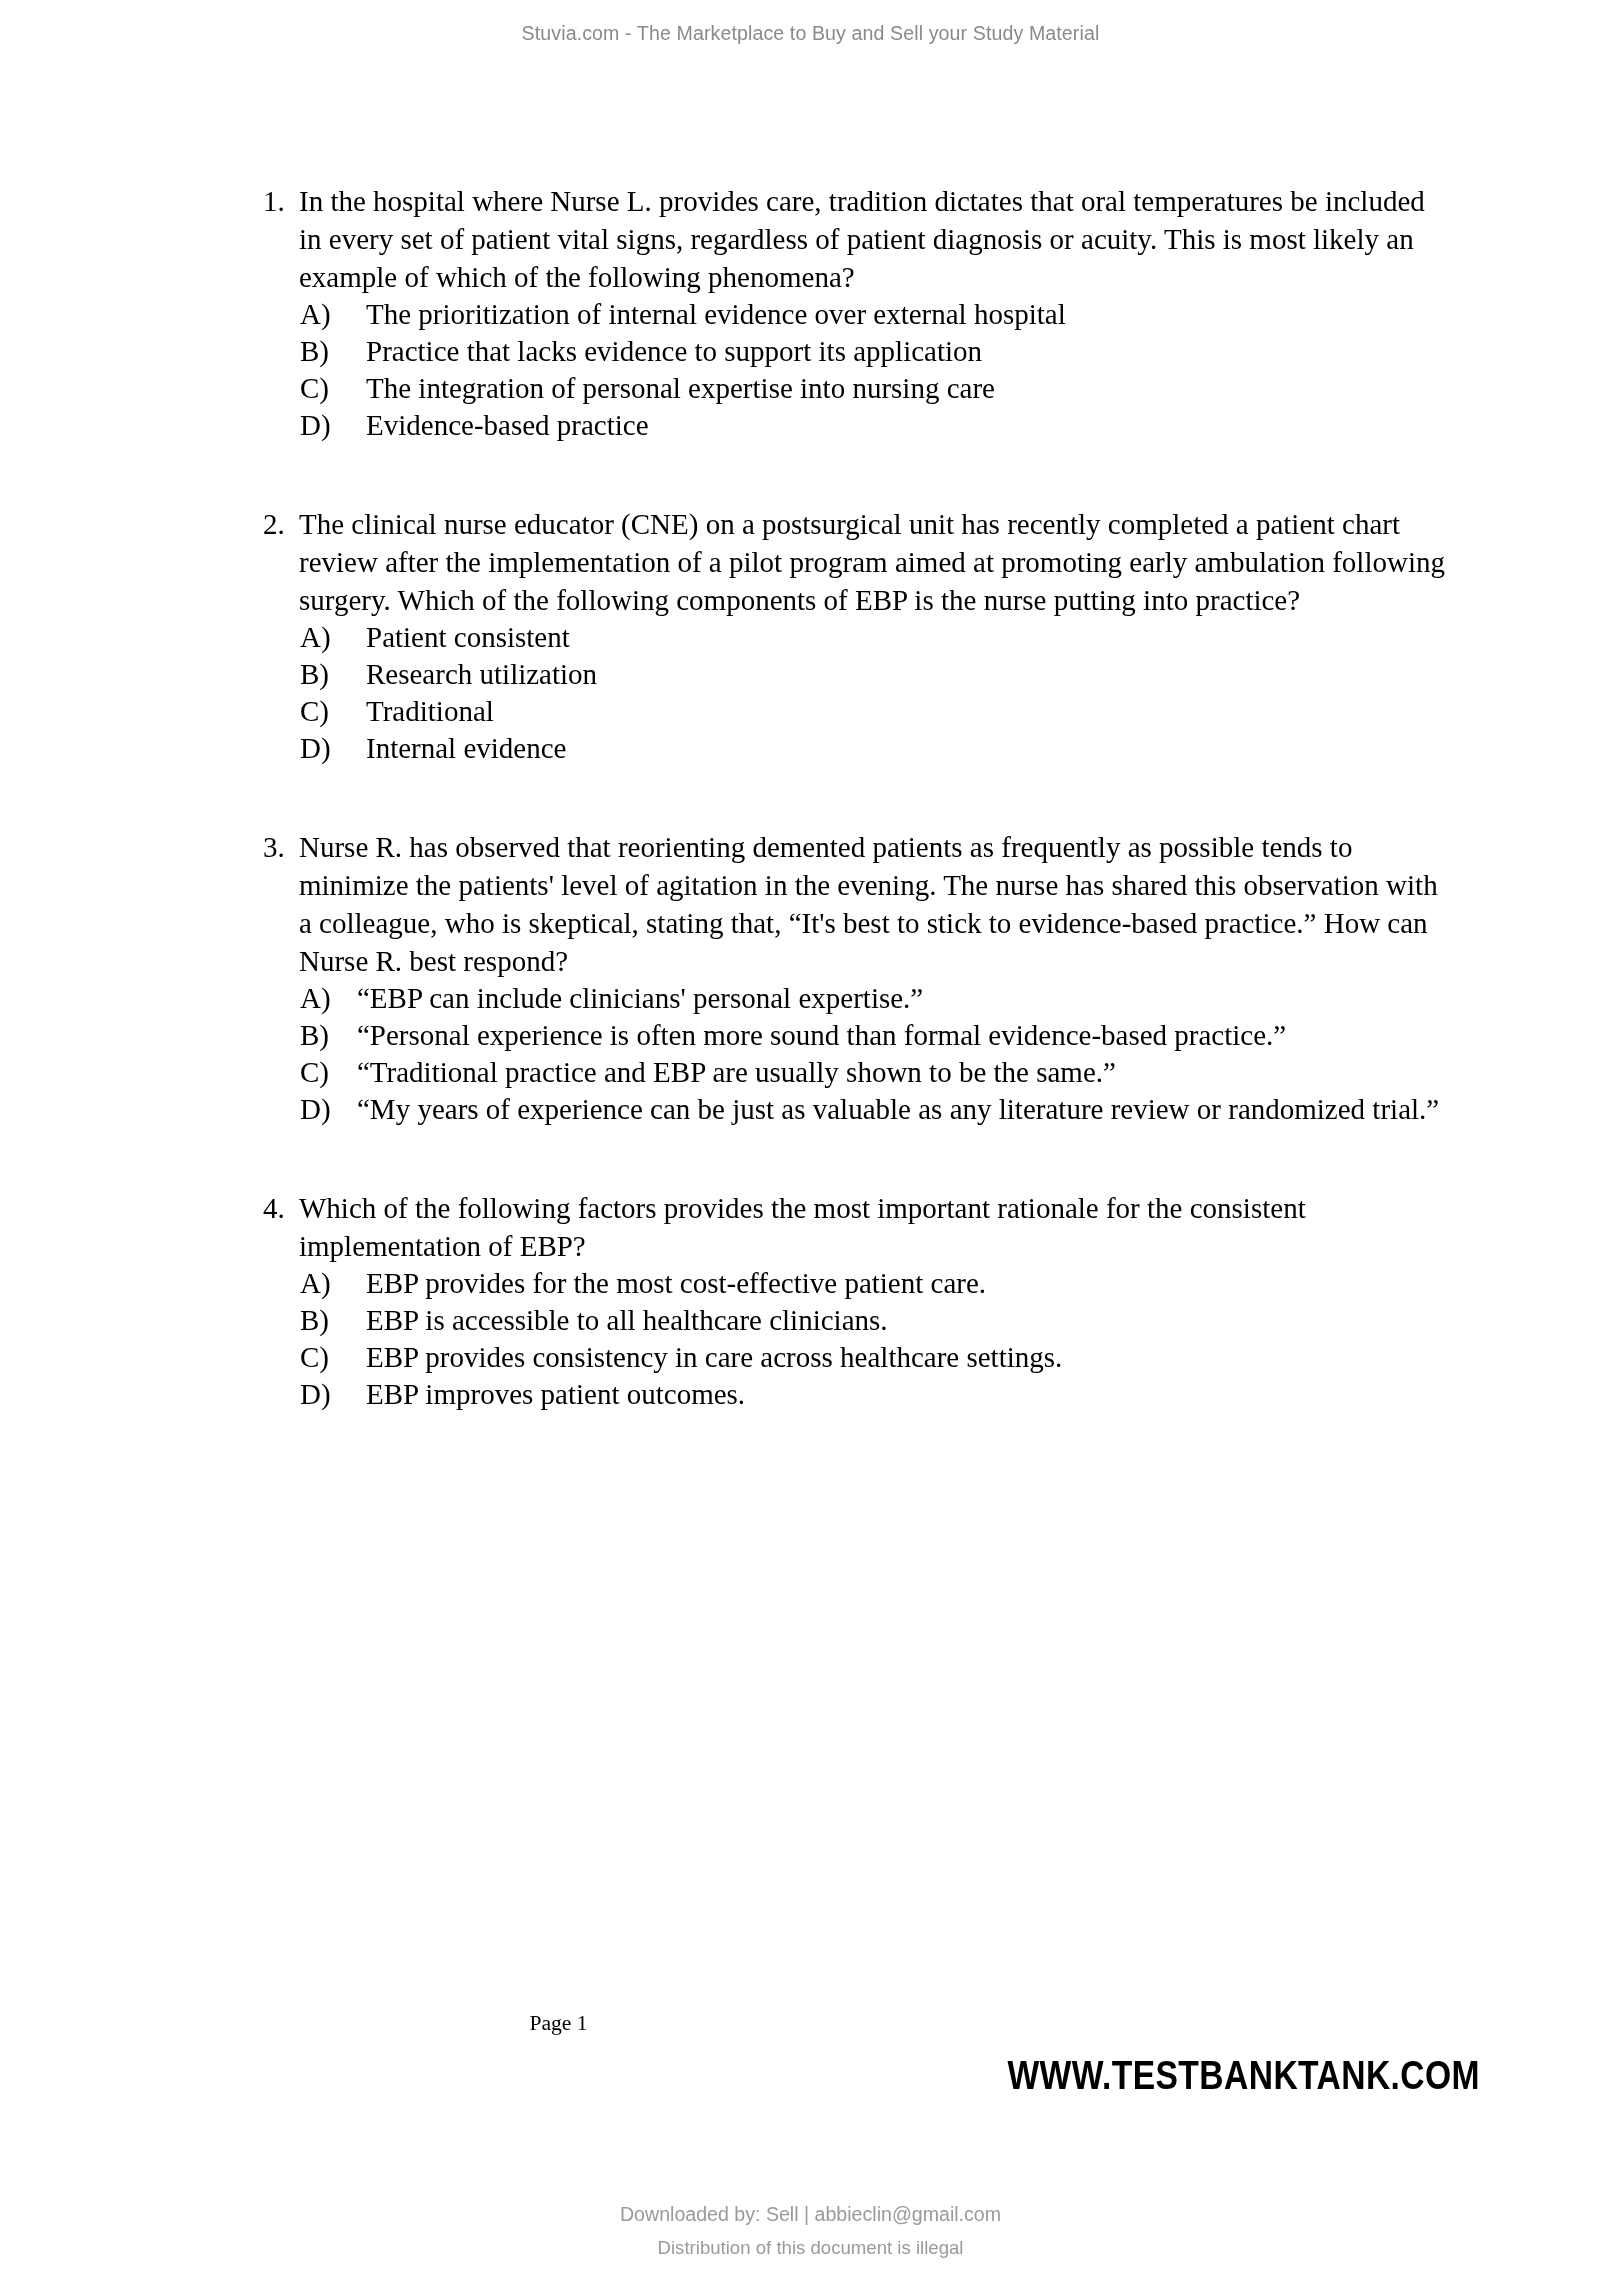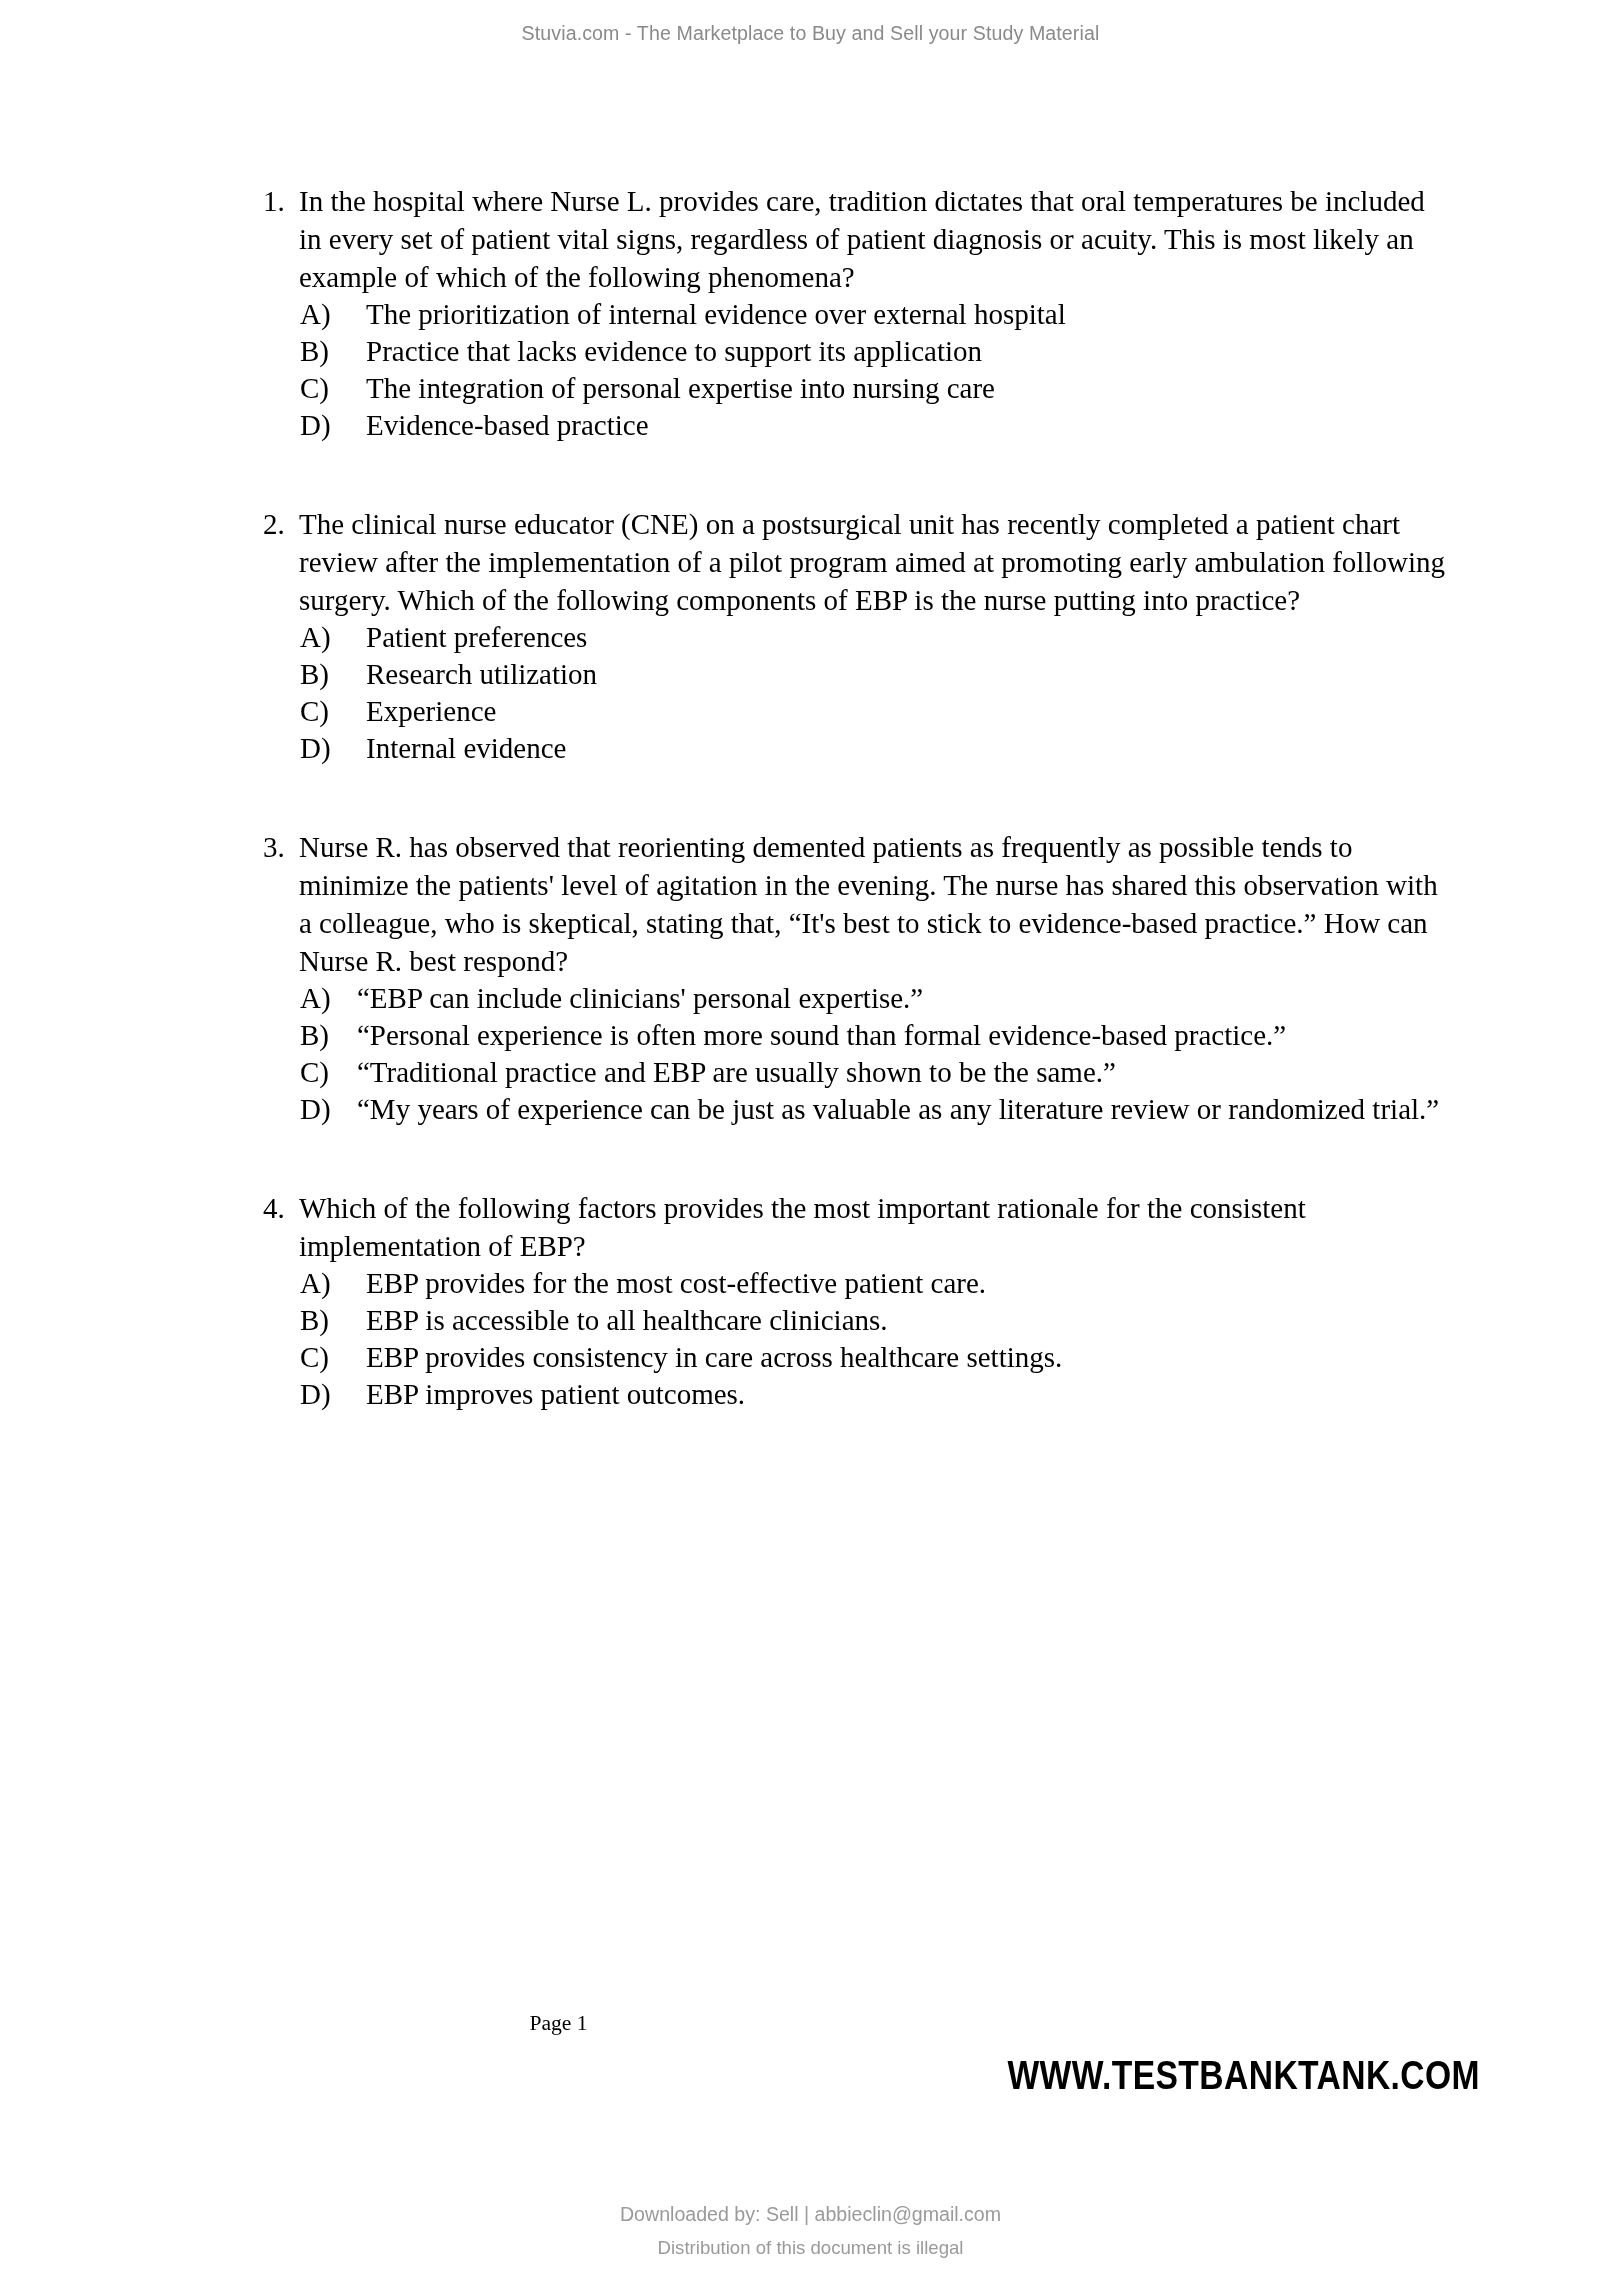--- a/index.html
+++ b/index.html
@@ -168,29 +168,29 @@
   </div>
 
   <div class="question-block">
     <div class="question-line">
       <span class="q-number">2.</span>
       <span class="q-text">The clinical nurse educator (CNE) on a postsurgical unit has recently completed a patient chart review after the implementation of a pilot program aimed at promoting early ambulation following surgery. Which of the following components of EBP is the nurse putting into practice?</span>
     </div>
     <div class="options">
       <div class="option-row">
         <span class="opt-letter">A)</span>
-        <span class="opt-text">Patient preferences</span>
+        <span class="opt-text">Patient consistent</span>
       </div>
       <div class="option-row">
         <span class="opt-letter">B)</span>
         <span class="opt-text">Research utilization</span>
       </div>
       <div class="option-row">
         <span class="opt-letter">C)</span>
-        <span class="opt-text">Experience</span>
+        <span class="opt-text">Traditional</span>
       </div>
       <div class="option-row">
         <span class="opt-letter">D)</span>
         <span class="opt-text">Internal evidence</span>
       </div>
     </div>
   </div>
 
   <div class="question-block">
     <div class="question-line">

